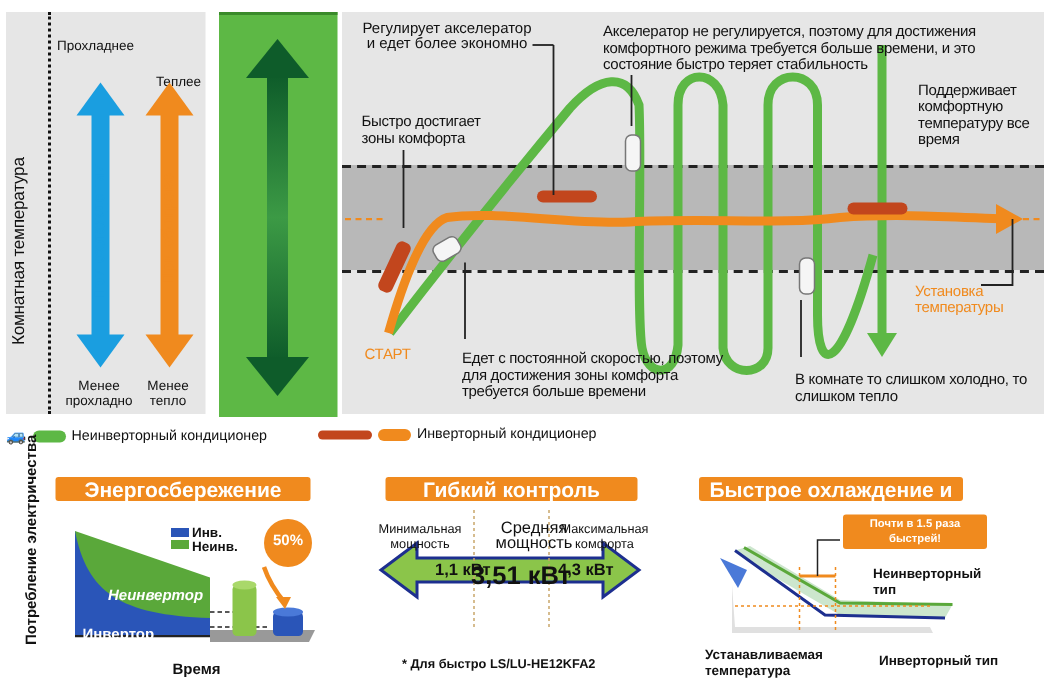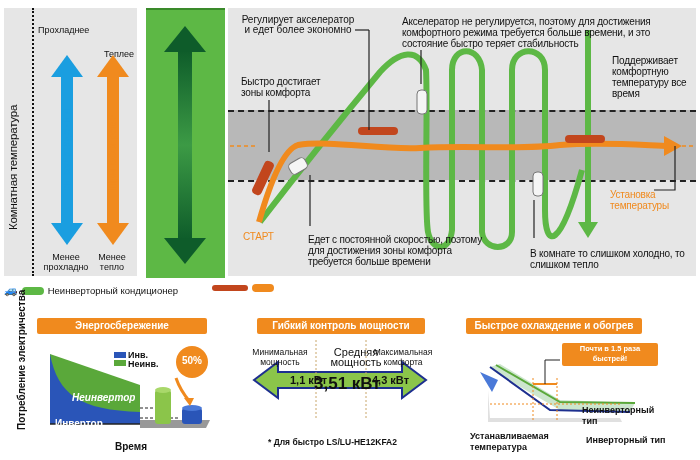--- a/index.html
+++ b/index.html
@@ -9,21 +9,21 @@
   .panel-green{left:146px;top:8px;width:79px;height:268px;background:#5db845;border-top:2px solid #3a8a2a;}
   .panel-main{left:228px;top:8px;width:468px;height:268px;background:#e6e6e6;}
   .band{left:228px;top:110px;width:468px;height:70px;background:#b8b8b8;}
   .dash{left:228px;width:468px;height:0;border-top:2px dashed #222;}
   .vdash{left:32px;top:8px;height:268px;width:0;border-left:2px dotted #111;}
   .txt{font-size:10px;line-height:11px;letter-spacing:-0.2px;}
   .vert{transform:rotate(-90deg);transform-origin:left top;white-space:nowrap;}
   .lbl-sm{font-size:9px;line-height:10px;text-align:center;}
   .legend{top:284px;font-size:9.5px;display:flex;align-items:center;gap:4px;}
   .pill{display:inline-block;width:22px;height:8px;border-radius:5px;}
-  .badge{background:#f08a1e;color:#fff;font-weight:bold;font-size:10px;text-align:center;border-radius:2px;}
+  .badge{background:#f08a1e;color:#fff;font-weight:bold;font-size:14px;text-align:center;border-radius:2px;}
 </style>
 </head>
 <body>
 
 <div class="abs panel-left"></div>
 <div class="abs vdash"></div>
 <div class="abs panel-green"></div>
 <div class="abs panel-main"></div>
 <div class="abs band"></div>
 <div class="abs dash" style="top:110px"></div>
@@ -101,20 +101,21 @@
 <div class="abs txt" style="left:530px;top:248px;width:160px;font-size:10px;">В комнате то слишком холодно, то слишком тепло</div>
 
 <div class="abs legend" style="left:4px">
   <span style="font-size:11px">🚙</span>
   <span class="pill" style="background:#5db845"></span>
   <span>Неинверторный кондиционер</span>
 </div>
 <div class="abs legend" style="left:212px">
   <span style="display:inline-block;width:36px;height:6px;background:#c2461d;border-radius:3px"></span>
   <span class="pill" style="background:#f08a1e"></span>
+  <span>Инверторный кондиционер</span>
 </div>
 
 <div class="abs badge" style="left:37px;top:318px;width:170px;height:16px;line-height:16px;">Энергосбережение</div>
 <svg class="abs" style="left:0;top:340px" width="230" height="120">
   <polygon points="50,14 140,45 140,84 50,84" fill="#5aa83a"></polygon>
   <path d="M50,14 C58,55 80,70 140,72 L140,84 L50,84 Z" fill="#2a55b8"></path>
   <line x1="50" y1="84" x2="140" y2="84" stroke="#222" stroke-width="1.5"></line>
   <polygon points="140,80 210,80 206,88 140,88" fill="#999"></polygon>
   <line x1="140" y1="68" x2="160" y2="68" stroke="#222" stroke-dasharray="3,2"></line>
   <line x1="140" y1="78" x2="180" y2="78" stroke="#222" stroke-dasharray="3,2"></line>
@@ -157,18 +158,18 @@
   <path d="M30,27 L90,70 L170,72" fill="none" stroke="#1d2f8f" stroke-width="2"></path>
   <path d="M36,25 L100,62 L175,63" fill="none" stroke="#5aa83a" stroke-width="2"></path>
   <polygon points="28,50 30,78 160,78 162,82 28,82" fill="#e0e0e0"></polygon>
   <line x1="30" y1="64" x2="160" y2="64" stroke="#f08a1e" stroke-dasharray="2,2"></line>
   <line x1="73" y1="44" x2="97" y2="44" stroke="#f08a1e" stroke-width="2"></line>
   <line x1="73" y1="38" x2="73" y2="80" stroke="#f08a1e" stroke-dasharray="2,2"></line>
   <line x1="97" y1="38" x2="97" y2="80" stroke="#f08a1e" stroke-dasharray="2,2"></line>
   <polyline points="85,44 85,20 100,20" fill="none" stroke="#222"></polyline>
   <polygon points="20,32 32,52 38,40" fill="#4a79d8"></polygon>
 </svg>
-<div class="abs" style="left:582px;top:377px;font-size:9px;font-weight:bold;line-height:11px;width:80px;margin-top:28px;">Неинверторный тип</div>
+<div class="abs" style="left:582px;top:377px;font-size:9px;font-weight:bold;line-height:11px;width:80px;">Неинверторный тип</div>
 <div class="abs" style="left:586px;top:435px;font-size:9px;font-weight:bold;">Инверторный тип</div>
 <div class="abs" style="left:470px;top:431px;font-size:9px;font-weight:bold;line-height:11px;width:90px;">Устанавливаемая температура</div>
 
 <div class="abs vert" style="left:60px;top:200px;font-size:11px;color:#1a9ee0;font-weight:bold;">При охлаждении</div>
 <div class="abs vert" style="left:106px;top:190px;font-size:11px;color:#f08a1e;font-weight:bold;">При обогреве</div>
 
 </body></html>

